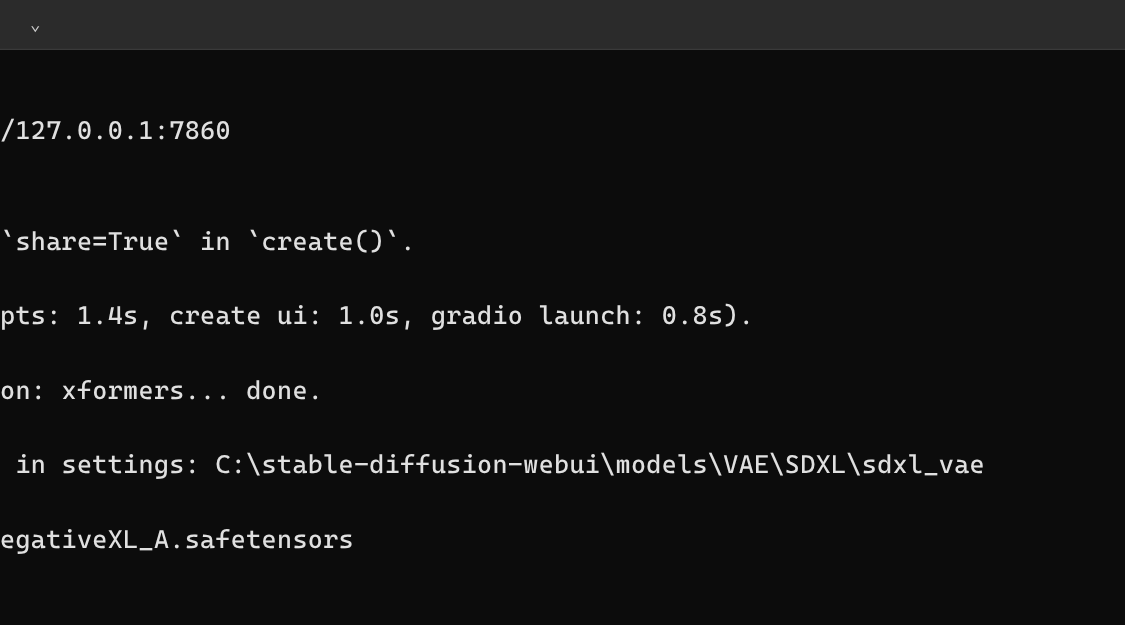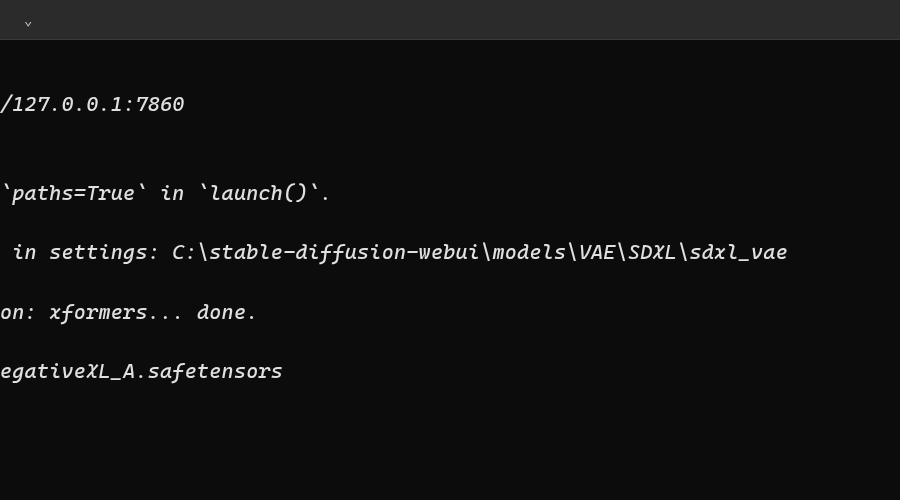--- a/index.html
+++ b/index.html
@@ -34,36 +34,36 @@
       color: #e0e0e0;
       font-size: 20.5px;
       line-height: 1.45;
       letter-spacing: 0.3px;
       white-space: pre;
       font-weight: 400;
     }
     .terminal-line {
       display: block;
       padding-left: 0;
-      font-style: italic;
     }
   </style>
 </head>
 <body>
 
 <div class="titlebar">
   <span class="dropdown-chevron">⌄</span>
 </div>
 
 <div class="terminal">
 <span class="terminal-line">/127.0.0.1:7860</span>
 <span class="terminal-line"></span>
-<span class="terminal-line">`paths=True` in `launch()`.</span>
+<span class="terminal-line">`share=True` in `create()`.</span>
+<span class="terminal-line">pts: 1.4s, create ui: 1.0s, gradio launch: 0.8s).</span>
+<span class="terminal-line">on: xformers... done.</span>
 <span class="terminal-line"> in settings: C:\stable-diffusion-webui\models\VAE\SDXL\sdxl_vae</span>
-<span class="terminal-line">on: xformers... done.</span>
 <span class="terminal-line">egativeXL_A.safetensors</span>
 
 
 
 
 
 
 </div>
 
 </body></html>

